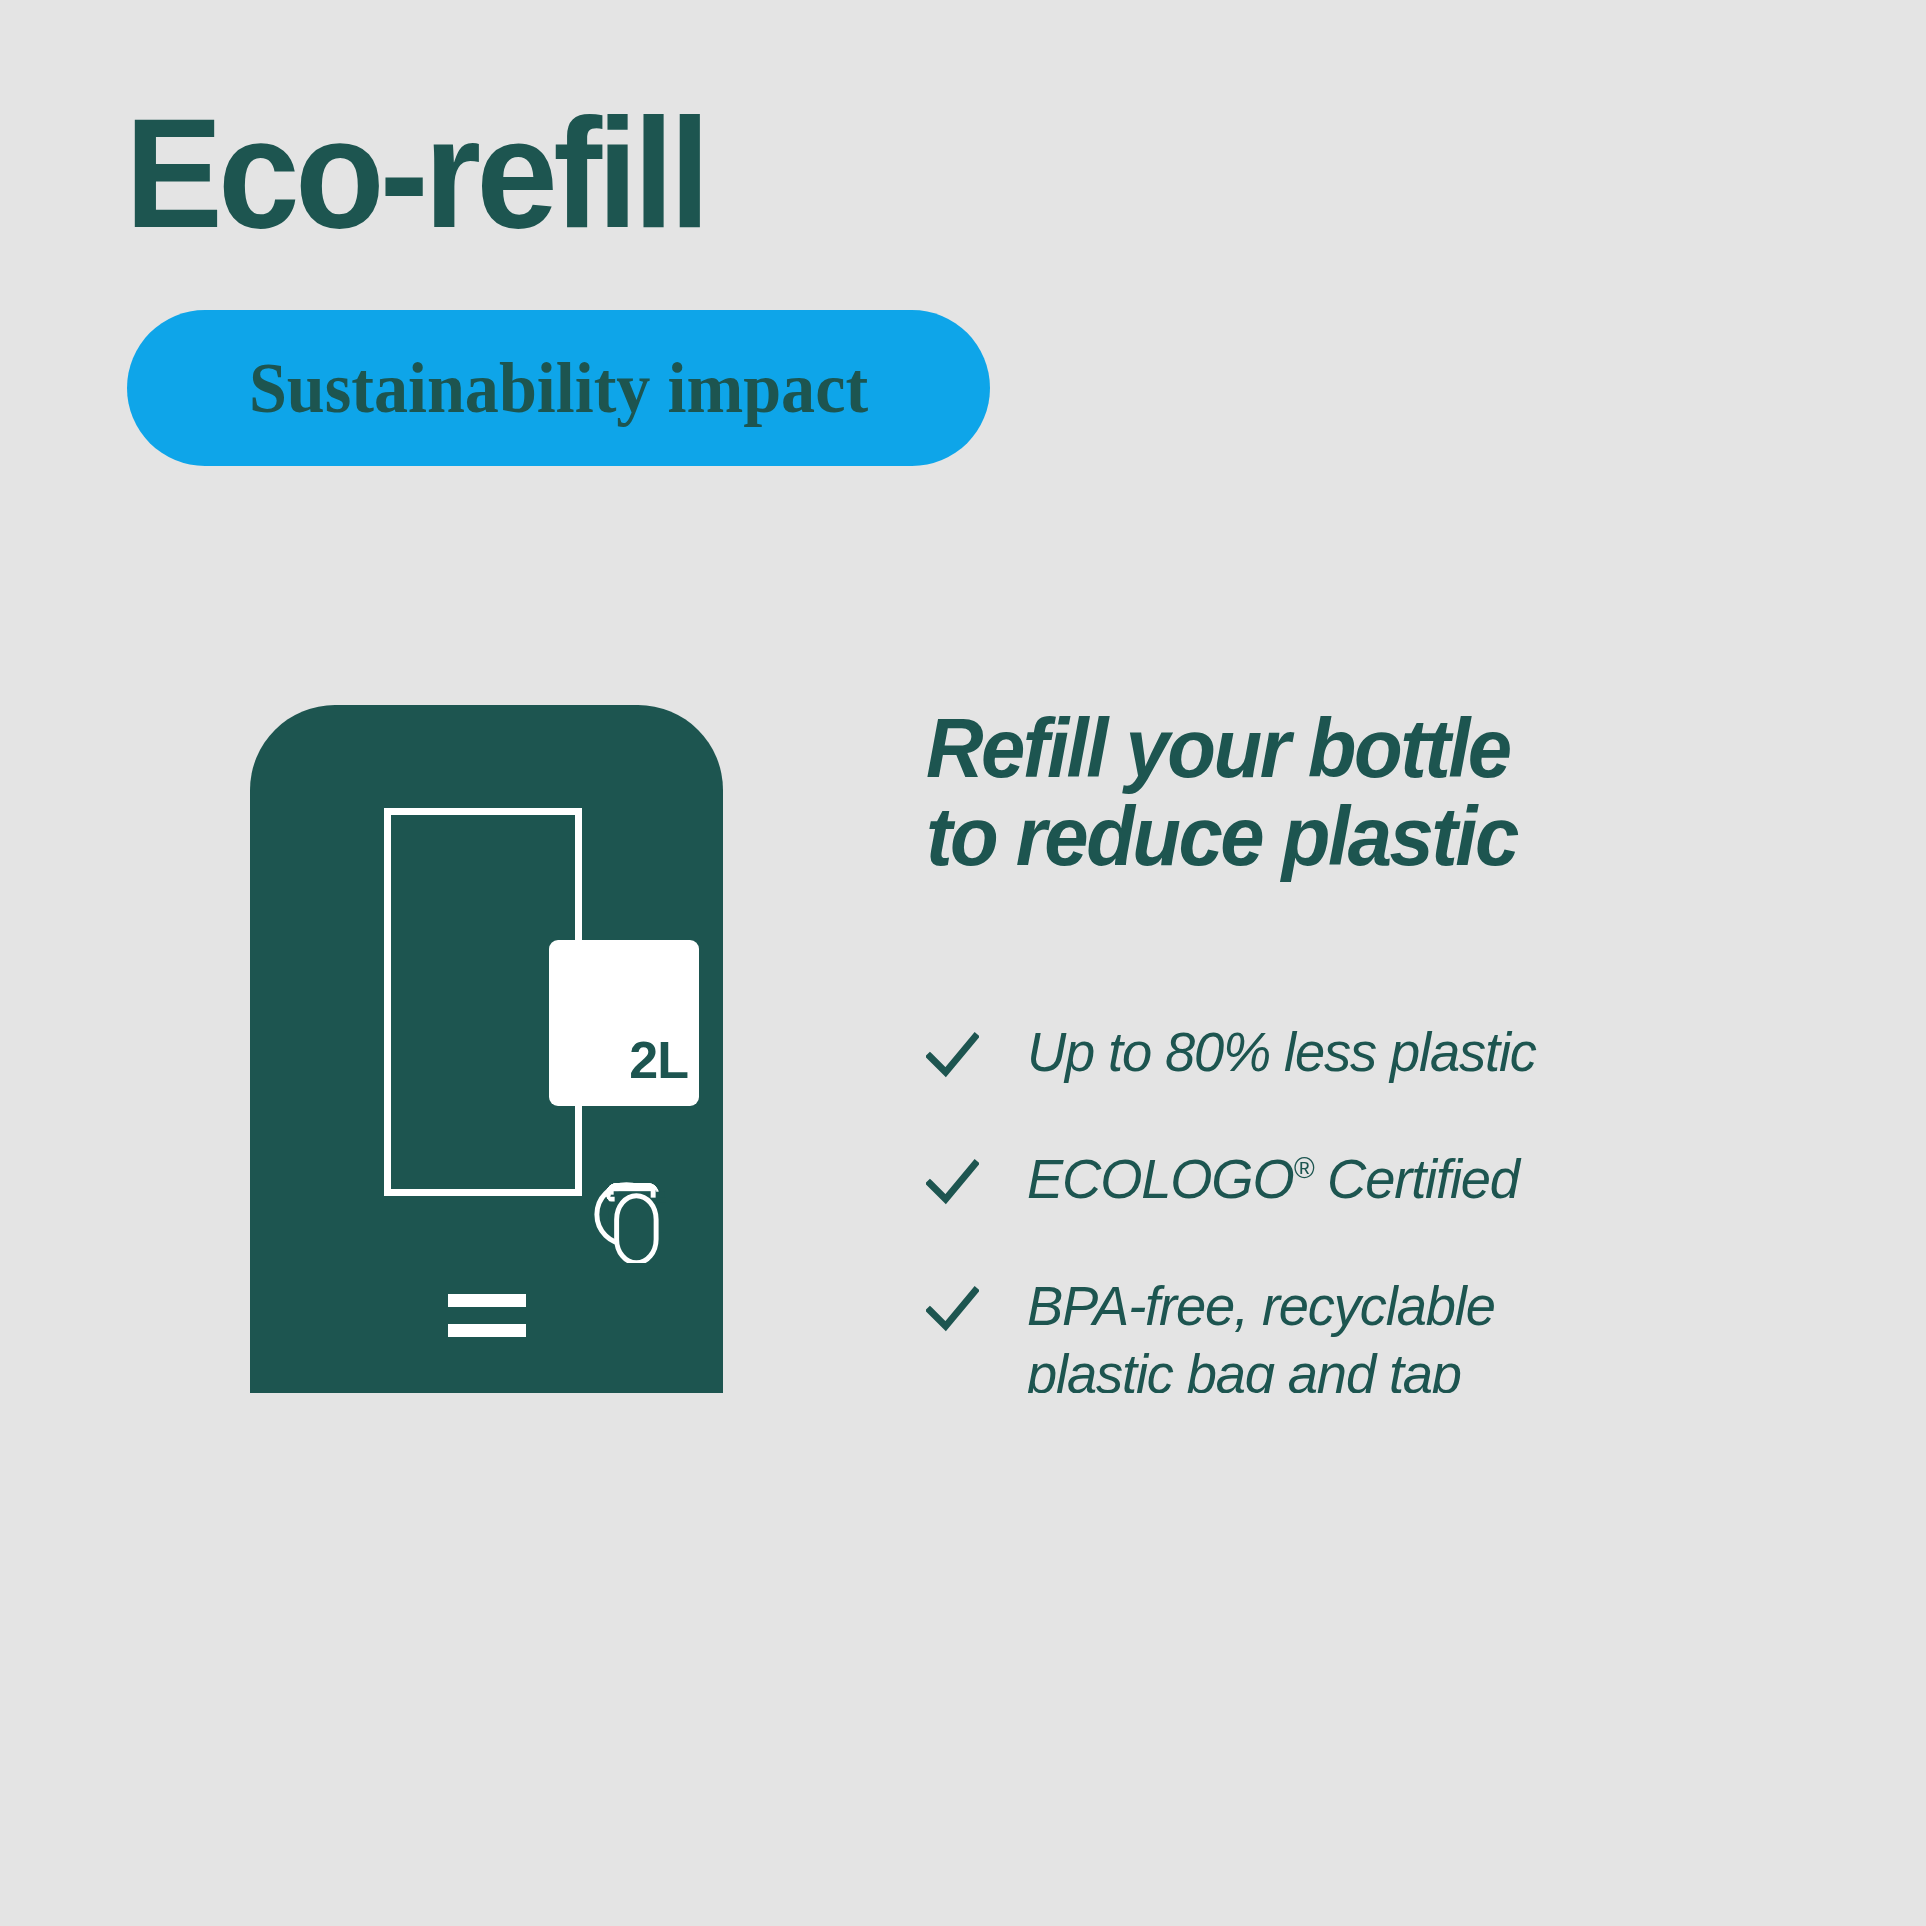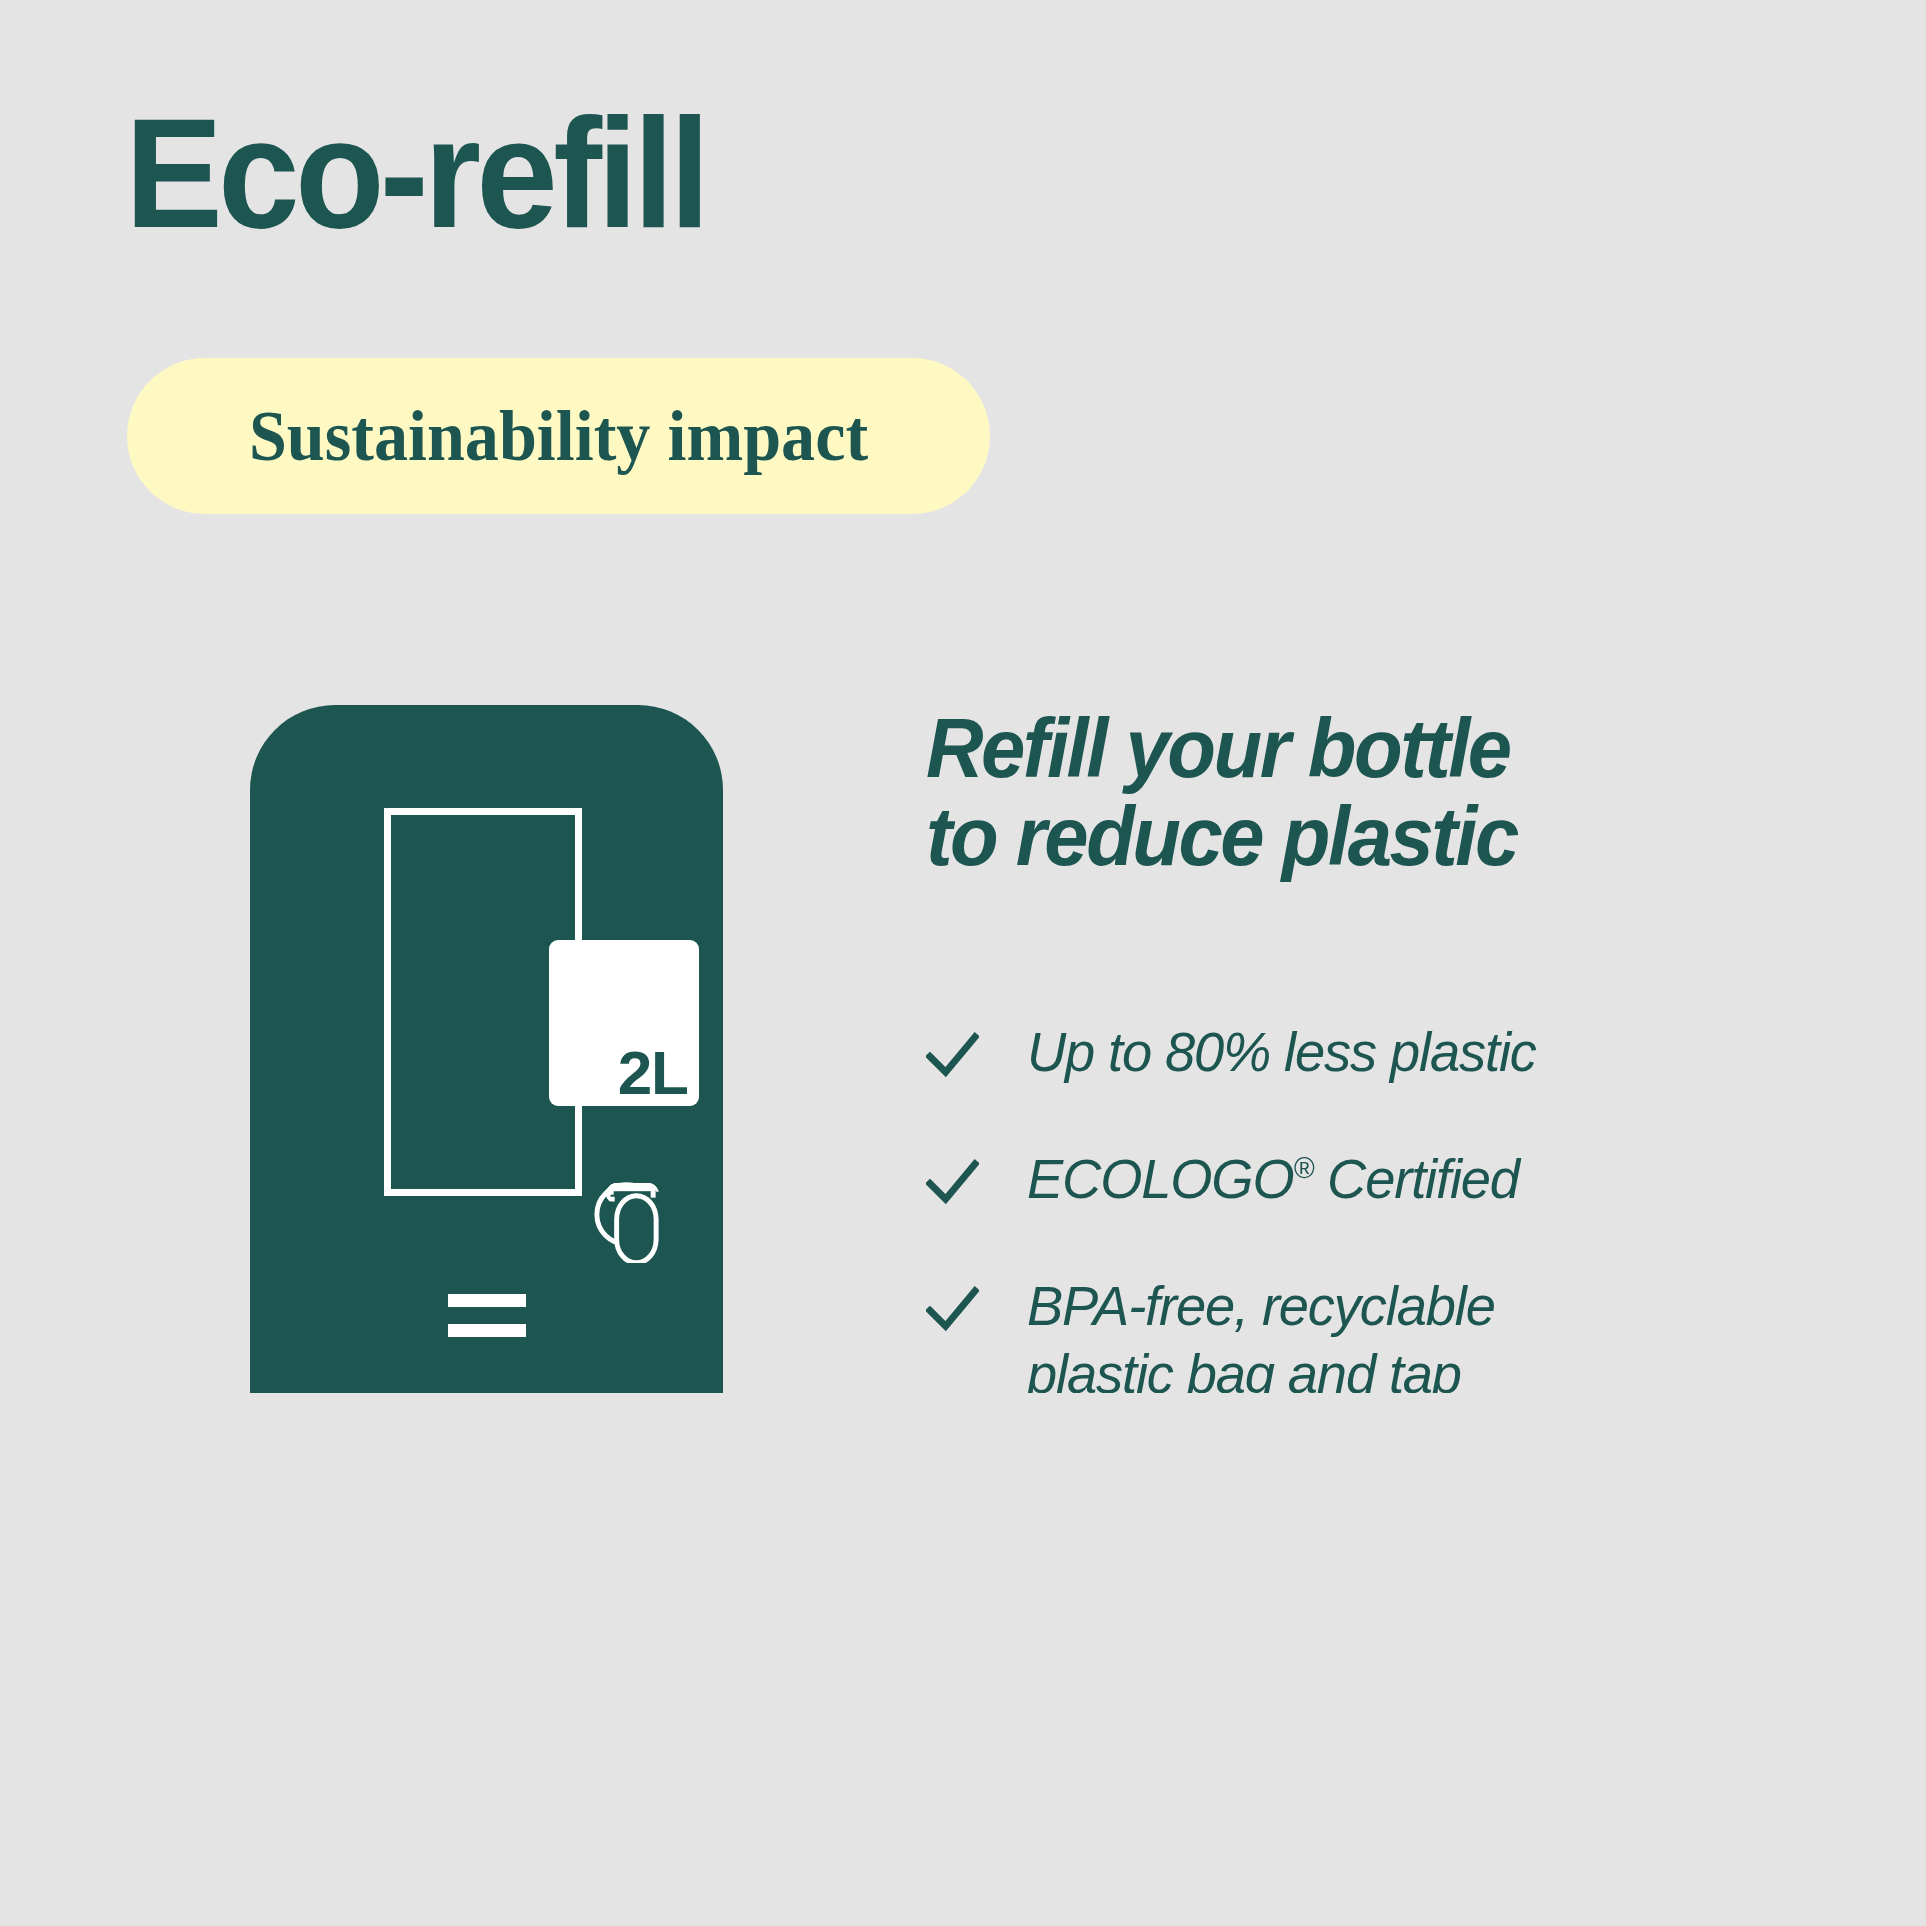--- a/index.html
+++ b/index.html
@@ -32,26 +32,25 @@
     transform-origin: left top;
     white-space: nowrap;
   }
 
   .pill {
     position: absolute;
     left: 127px;
     top: 310px;
     width: 863px;
     height: 156px;
-    background: #fef9c3;
+    background: #0ea5e9;
     border-radius: 78px;
     display: flex;
     align-items: center;
     justify-content: center;
-    margin-top: 48px;
   }
   .pill-label {
     font-family: "Liberation Serif", serif;
     font-weight: 700;
     font-size: 71px;
     letter-spacing: 0px;
     color: #1d5550;
     transform: scaleX(0.96);
     white-space: nowrap;
   }
@@ -83,24 +82,24 @@
     left: 158px;
     top: 125px;
     width: 150px;
     height: 166px;
     background: #ffffff;
     border-radius: 9px;
   }
   .pouch-volume {
     position: absolute;
     right: 11px;
-    bottom: 2px;
+    bottom: 20px;
     font-family: "Liberation Sans", sans-serif;
     font-weight: 700;
-    font-size: 62px;
+    font-size: 52px;
     letter-spacing: -1px;
     color: #1d5550;
     line-height: 1;
   }
 
   
   .tap {
     position: absolute;
     left: 196px;
     top: 341px;

